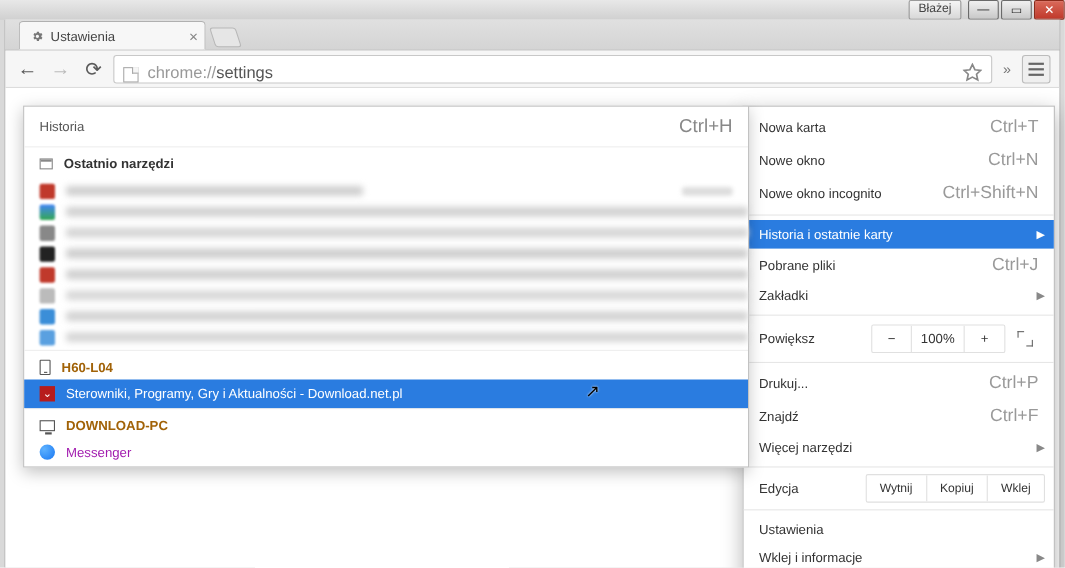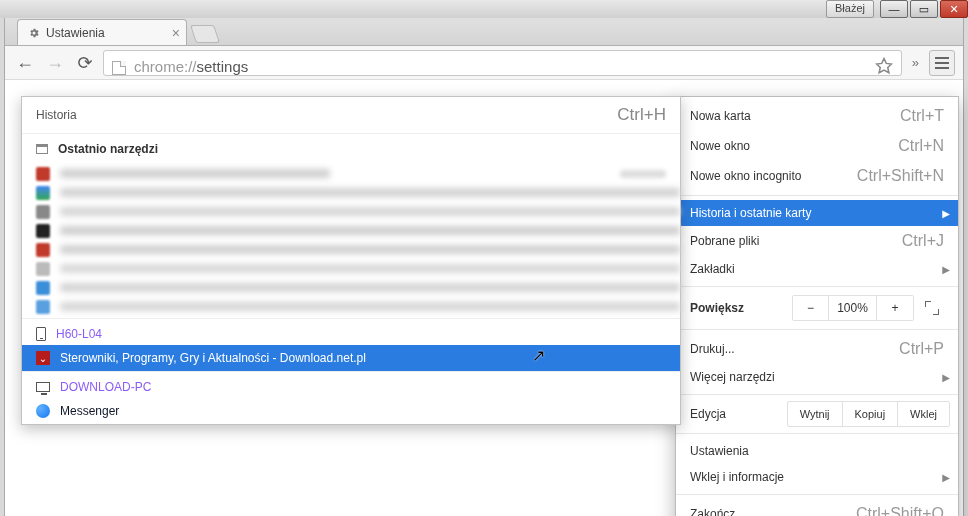--- a/index.html
+++ b/index.html
@@ -47,42 +47,42 @@
   .history-head-title { font-size: 12px; color: #555; }
   .history-head-short { font-size: 17px; color: #888; }
   .history-section { padding: 8px 14px 6px 14px; font-size: 12px; font-weight: 600; color: #333; display: flex; align-items: center; gap: 10px; }
   .win-icon { width: 12px; height: 10px; border: 1px solid #888; }
   .win-icon:before { content: ''; display: block; height: 2px; background: #888; }
   .blurred-list { padding: 2px 0; }
   .blurred-item { height: 19px; display: flex; align-items: center; padding-left: 14px; gap: 10px; }
   .blur-ico { width: 14px; height: 14px; border-radius: 2px; filter: blur(1px); }
   .blur-text { flex: 1; height: 9px; border-radius: 3px; filter: blur(3px); }
   .blur-right { width: 46px; height: 8px; background: #ddd; margin-right: 14px; border-radius: 3px; filter: blur(2px); }
-  .device-section { padding: 8px 14px 4px 14px; font-size: 12px; font-weight: 400; color: #8b5cf6; display: flex; align-items: center; gap: 10px; border-top: 1px solid #eee; text-align: right; }
+  .device-section { padding: 8px 14px 4px 14px; font-size: 12px; font-weight: 700; color: #a16207; display: flex; align-items: center; gap: 10px; border-top: 1px solid #eee; text-align: right; }
   .phone-icon { width: 10px; height: 14px; border: 1px solid #555; border-radius: 1px; position: relative; }
   .phone-icon:after { content: ''; position: absolute; bottom: 1px; left: 3px; width: 3px; height: 1px; background: #555; }
   .monitor-icon { width: 14px; height: 10px; border: 1px solid #555; position: relative; }
   .monitor-icon:after { content: ''; position: absolute; left: 4px; top: 10px; width: 6px; height: 2px; background: #555; }
-  .device-item { padding: 6px 14px; font-size: 12px; color: #0f172a; display: flex; align-items: center; gap: 10px; }
+  .device-item { padding: 6px 14px; font-size: 12px; color: #a21caf; display: flex; align-items: center; gap: 10px; }
   .device-item.selected { background: #2a7ce0; color: #fff; }
   .msg-icon { width: 14px; height: 14px; border-radius: 50%; background: radial-gradient(circle at 30% 30%, #5eb2ff, #1877f2); position: relative; }
   .dn-icon { width: 14px; height: 14px; background: #b71c1c; display: flex; align-items: center; justify-content: center; color: #fff; font-size: 10px; }
   .cursor-ptr { position: absolute; width: 0; height: 0; }
   .cursor-ptr:after { content: '↖'; position: absolute; color: #000; font-size: 16px; transform: scaleX(-1); text-shadow: 0 0 2px #fff; }
 
   
   .chrome-menu { position: absolute; right: 4px; top: 78px; width: 284px; background: #fff; border: 1px solid #bcbcbc; box-shadow: 0 6px 18px rgba(0,0,0,.3); z-index: 5; padding: 4px 0; }
   .menu-item { display: flex; align-items: center; justify-content: space-between; padding: 6px 14px; font-size: 12px; color: #333; position: relative; }
   .menu-item.selected { background: #2a7ce0; color: #fff; }
   .menu-item .shortcut { font-size: 16px; color: #999; }
   .menu-item .submenu-arrow { position: absolute; right: 8px; font-size: 10px; color: #888; }
   .menu-item.selected .submenu-arrow { color: #fff; }
   .menu-sep { height: 1px; background: #e6e6e6; margin: 4px 0; }
   .zoom-row { display: flex; align-items: center; padding: 4px 8px 4px 14px; font-size: 12px; color: #333; }
-  .zoom-label { flex: 1; font-weight: bold; }
+  .zoom-label { flex: 1; }
   .zoom-box { display: flex; border: 1px solid #e0e0e0; border-radius: 2px; overflow: hidden; height: 26px; }
   .zoom-cell { width: 36px; display: flex; align-items: center; justify-content: center; border-right: 1px solid #e0e0e0; font-size: 12px; }
   .zoom-cell:last-child { border-right: none; }
   .zoom-full { width: 36px; display: flex; align-items: center; justify-content: center; }
   .fullscreen-icon { width: 14px; height: 14px; position: relative; }
   .fullscreen-icon:before, .fullscreen-icon:after { content: ''; position: absolute; width: 5px; height: 5px; border: 1.5px solid #666; }
   .fullscreen-icon:before { top: 0; left: 0; border-right: none; border-bottom: none; }
   .fullscreen-icon:after { bottom: 0; right: 0; border-left: none; border-top: none; }
   .edit-row { display: flex; align-items: stretch; padding: 2px 8px 2px 14px; font-size: 12px; color: #333; }
   .edit-label { flex: 1; display: flex; align-items: center; }
@@ -254,20 +254,24 @@
       <div class="zoom-full">
           <span class="fullscreen-icon"></span>
         </div>
     </div>
     <div class="menu-sep"></div>
     <div class="menu-item">
       <span>Drukuj...</span>
       <span class="shortcut">Ctrl+P</span>
     </div>
     <div class="menu-item">
+      <span>Znajdź</span>
+      <span class="shortcut">Ctrl+F</span>
+    </div>
+    <div class="menu-item">
       <span>Więcej narzędzi</span>
       <span class="submenu-arrow">▶</span>
     </div>
     <div class="menu-sep"></div>
     <div class="edit-row">
       <span class="edit-label">Edycja</span>
       <div class="edit-btns">
         <div class="edit-btn">Wytnij</div>
         <div class="edit-btn">Kopiuj</div>
         <div class="edit-btn">Wklej</div>

